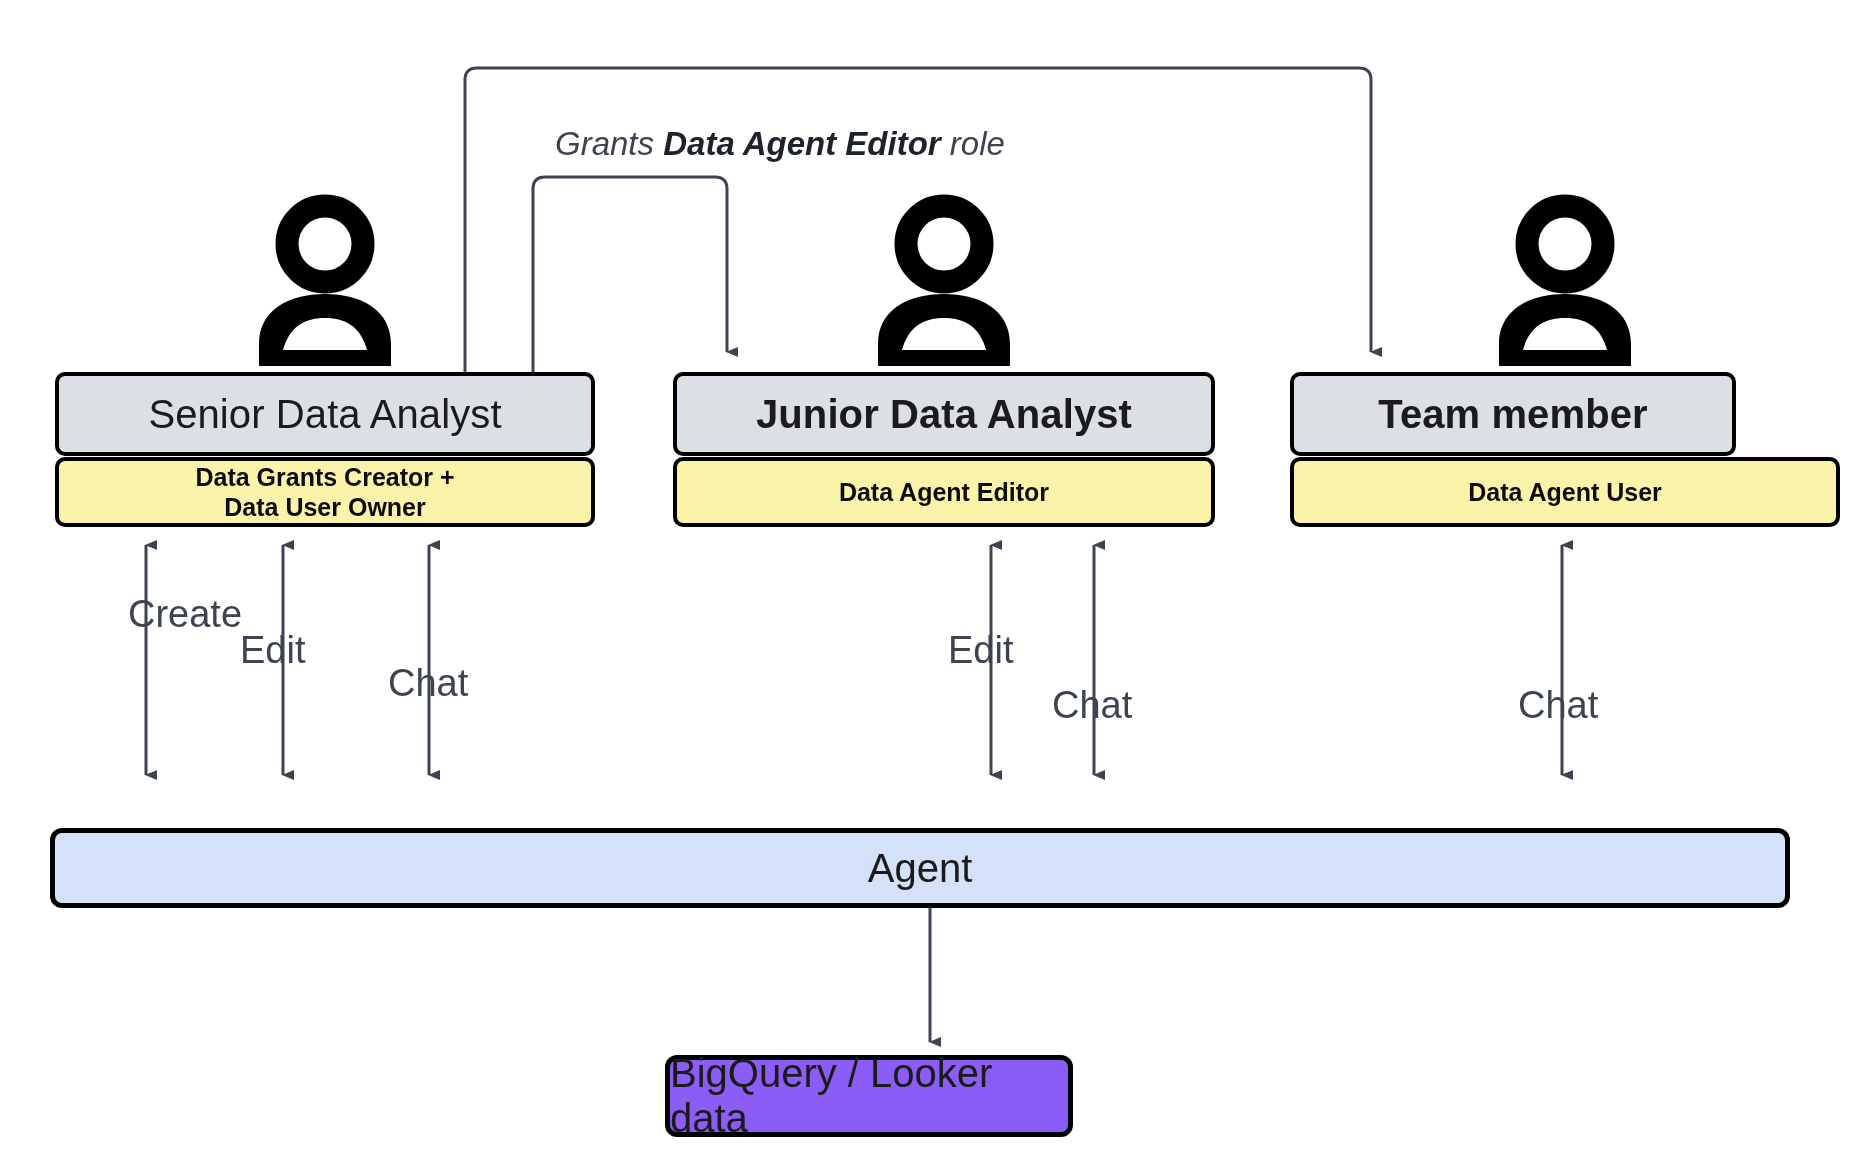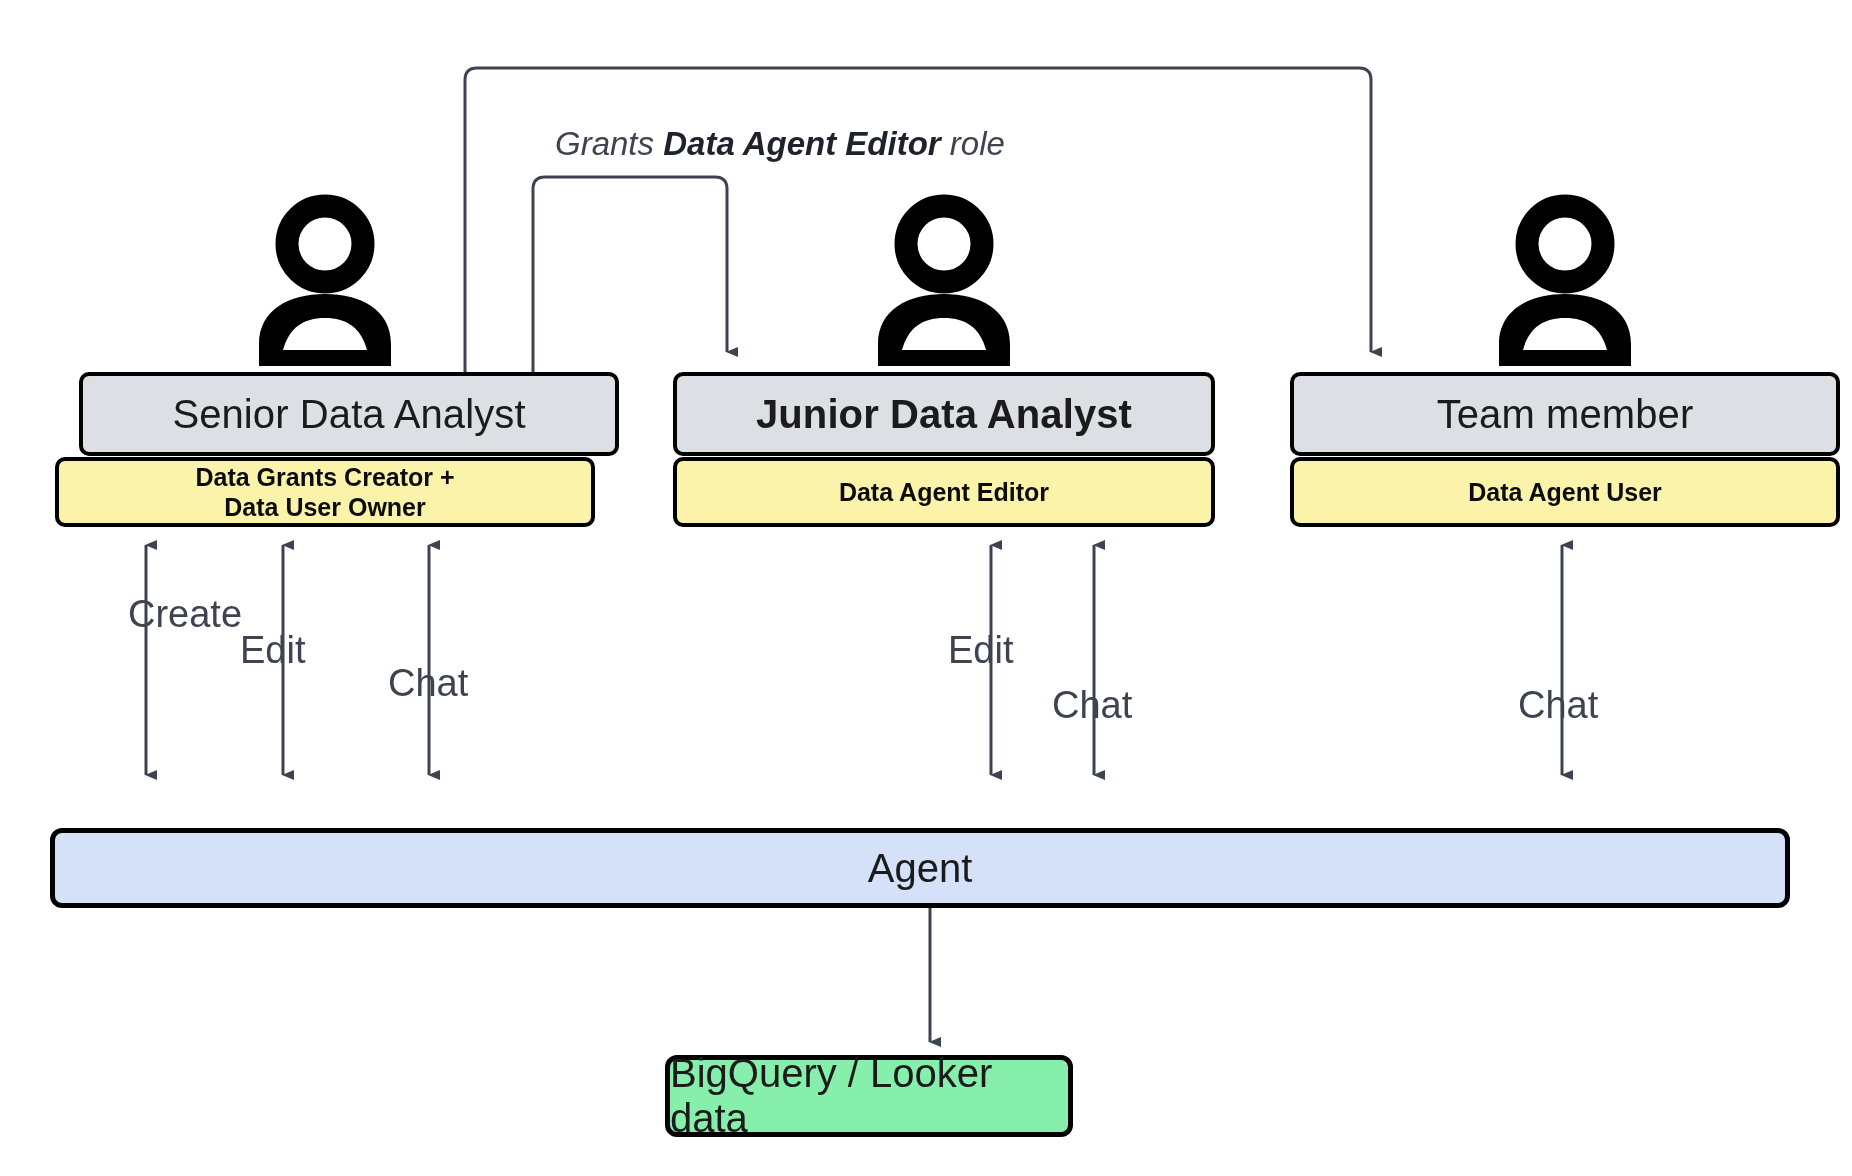--- a/index.html
+++ b/index.html
@@ -91,21 +91,21 @@
   }
 
   
   #data-store {
     position: absolute;
     left: 665px;
     top: 1055px;
     width: 408px;
     height: 82px;
     box-sizing: border-box;
-    background: #86efac;
+    background: #8b5cf6;
     border: 5px solid #000000;
     border-radius: 12px;
     display: flex;
     align-items: center;
     justify-content: center;
     font-size: 40px;
     color: #1b1b1b;
   }
 
   
@@ -184,21 +184,21 @@
   <div class="grant-label" style="left:519px; top:125px;margin-left:36px;">
     <span>Grants </span><b>Data Agent Editor</b><span> role</span>
   </div>
 
   <div class="persona" style="left:55px; top:372px; width:540px;">
     <svg class="person-icon" viewBox="0 0 152 172" xmlns="http://www.w3.org/2000/svg">
       <circle cx="76" cy="50" r="38" fill="none" stroke="#000000" stroke-width="23"></circle>
       <path d="M10,172 L10,150 C10,116 40,100 76,100 C112,100 142,116 142,150 L142,172 Z
                M34,156 C40,134 54,124 76,124 C98,124 112,134 118,156 Z" fill="#000000" fill-rule="evenodd"></path>
     </svg>
-    <div class="title-box" style="width:540px; height:84px;margin-left:24px;">
+    <div class="title-box" style="width:540px; height:84px;">
       <span>Senior Data Analyst</span>
     </div>
     <div class="role-box" style="top:85px; width:540px; height:70px;">
       <span>Data Grants Creator +</span>
       <span>Data User Owner</span>
     </div>
   </div>
 
   <div class="persona" style="left:673px; top:372px; width:542px;">
     <svg class="person-icon" viewBox="0 0 152 172" xmlns="http://www.w3.org/2000/svg">
@@ -213,21 +213,21 @@
       <span>Data Agent Editor</span>
     </div>
   </div>
 
   <div class="persona" style="left:1290px; top:372px; width:550px;">
     <svg class="person-icon" viewBox="0 0 152 172" xmlns="http://www.w3.org/2000/svg">
       <circle cx="76" cy="50" r="38" fill="none" stroke="#000000" stroke-width="23"></circle>
       <path d="M10,172 L10,150 C10,116 40,100 76,100 C112,100 142,116 142,150 L142,172 Z
                M34,156 C40,134 54,124 76,124 C98,124 112,134 118,156 Z" fill="#000000" fill-rule="evenodd"></path>
     </svg>
-    <div class="title-box" style="width:550px; height:84px;">
+    <div class="title-box" style="width:446px; height:84px;font-weight:bold;">
       <span>Team member</span>
     </div>
     <div class="role-box" style="top:85px; width:550px; height:70px;">
       <span>Data Agent User</span>
     </div>
   </div>
 
   <div class="flow-label" style="left:84px; top:593px;margin-left:44px;">Create</div>
   <div class="flow-label" style="left:240px; top:629px;">Edit</div>
   <div class="flow-label" style="left:388px; top:662px;">Chat</div>

